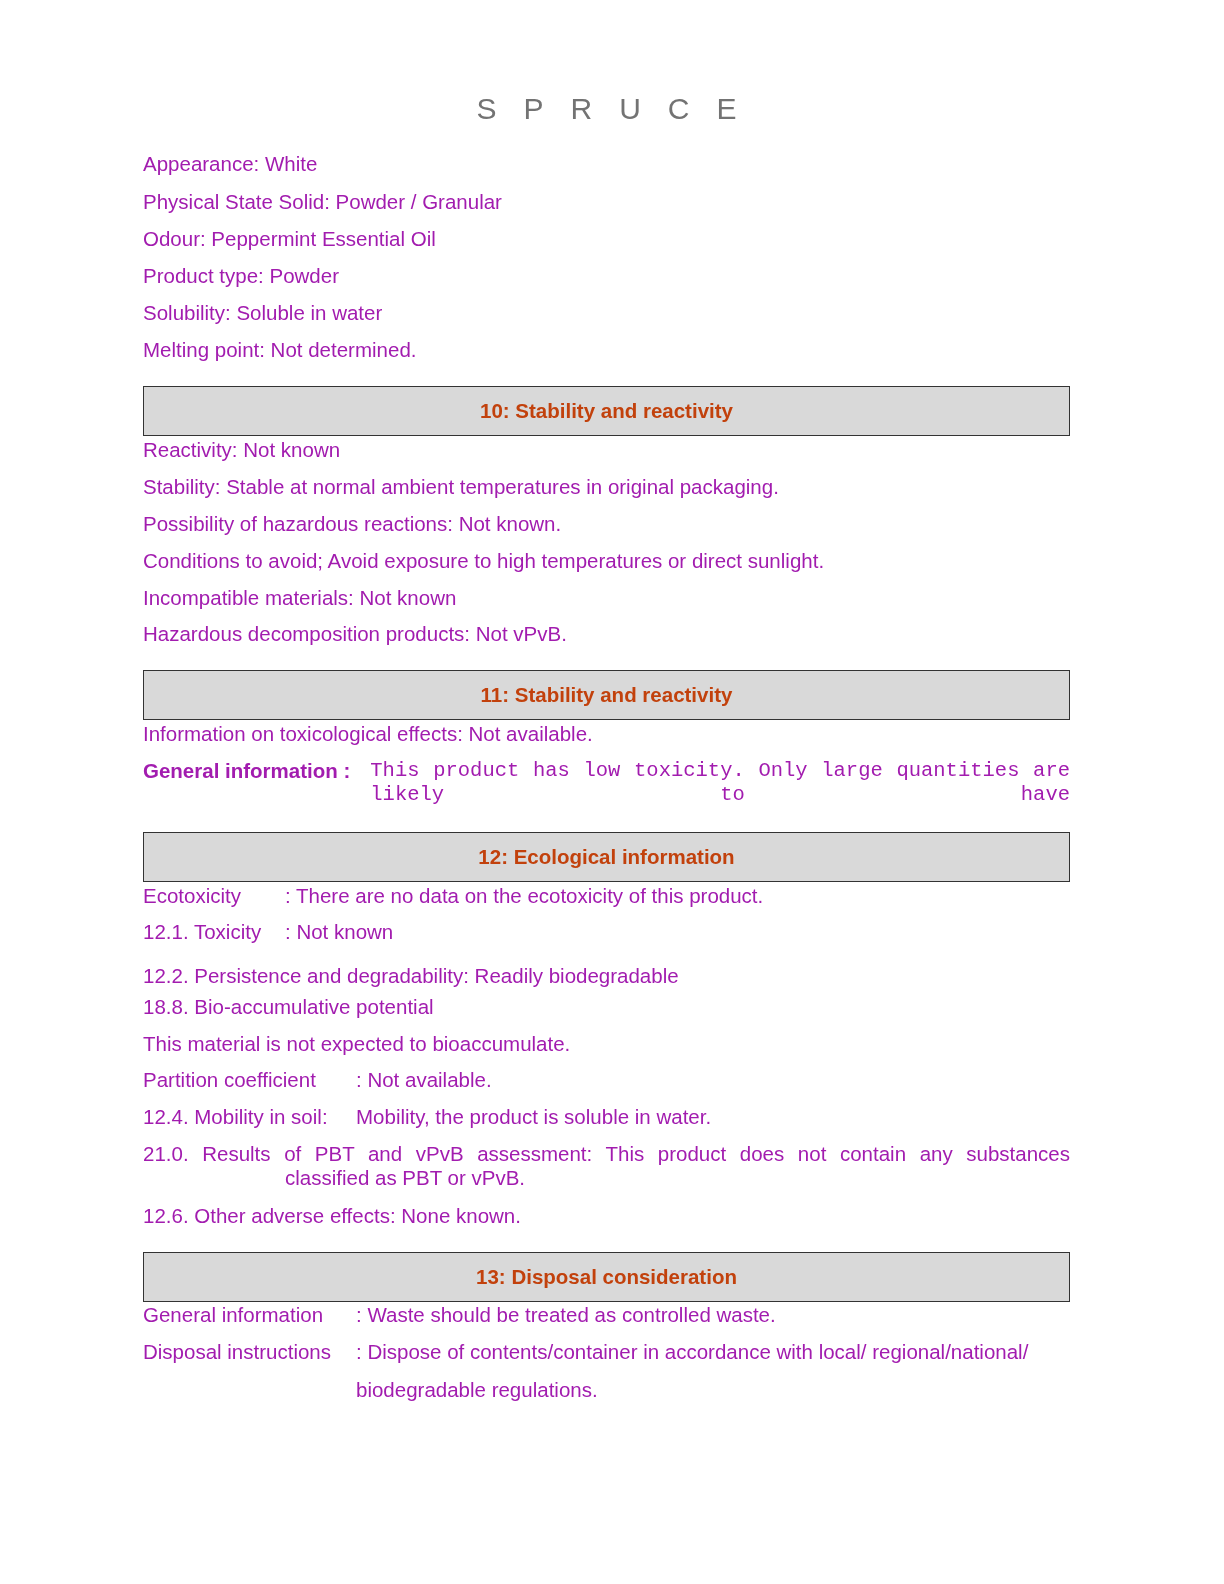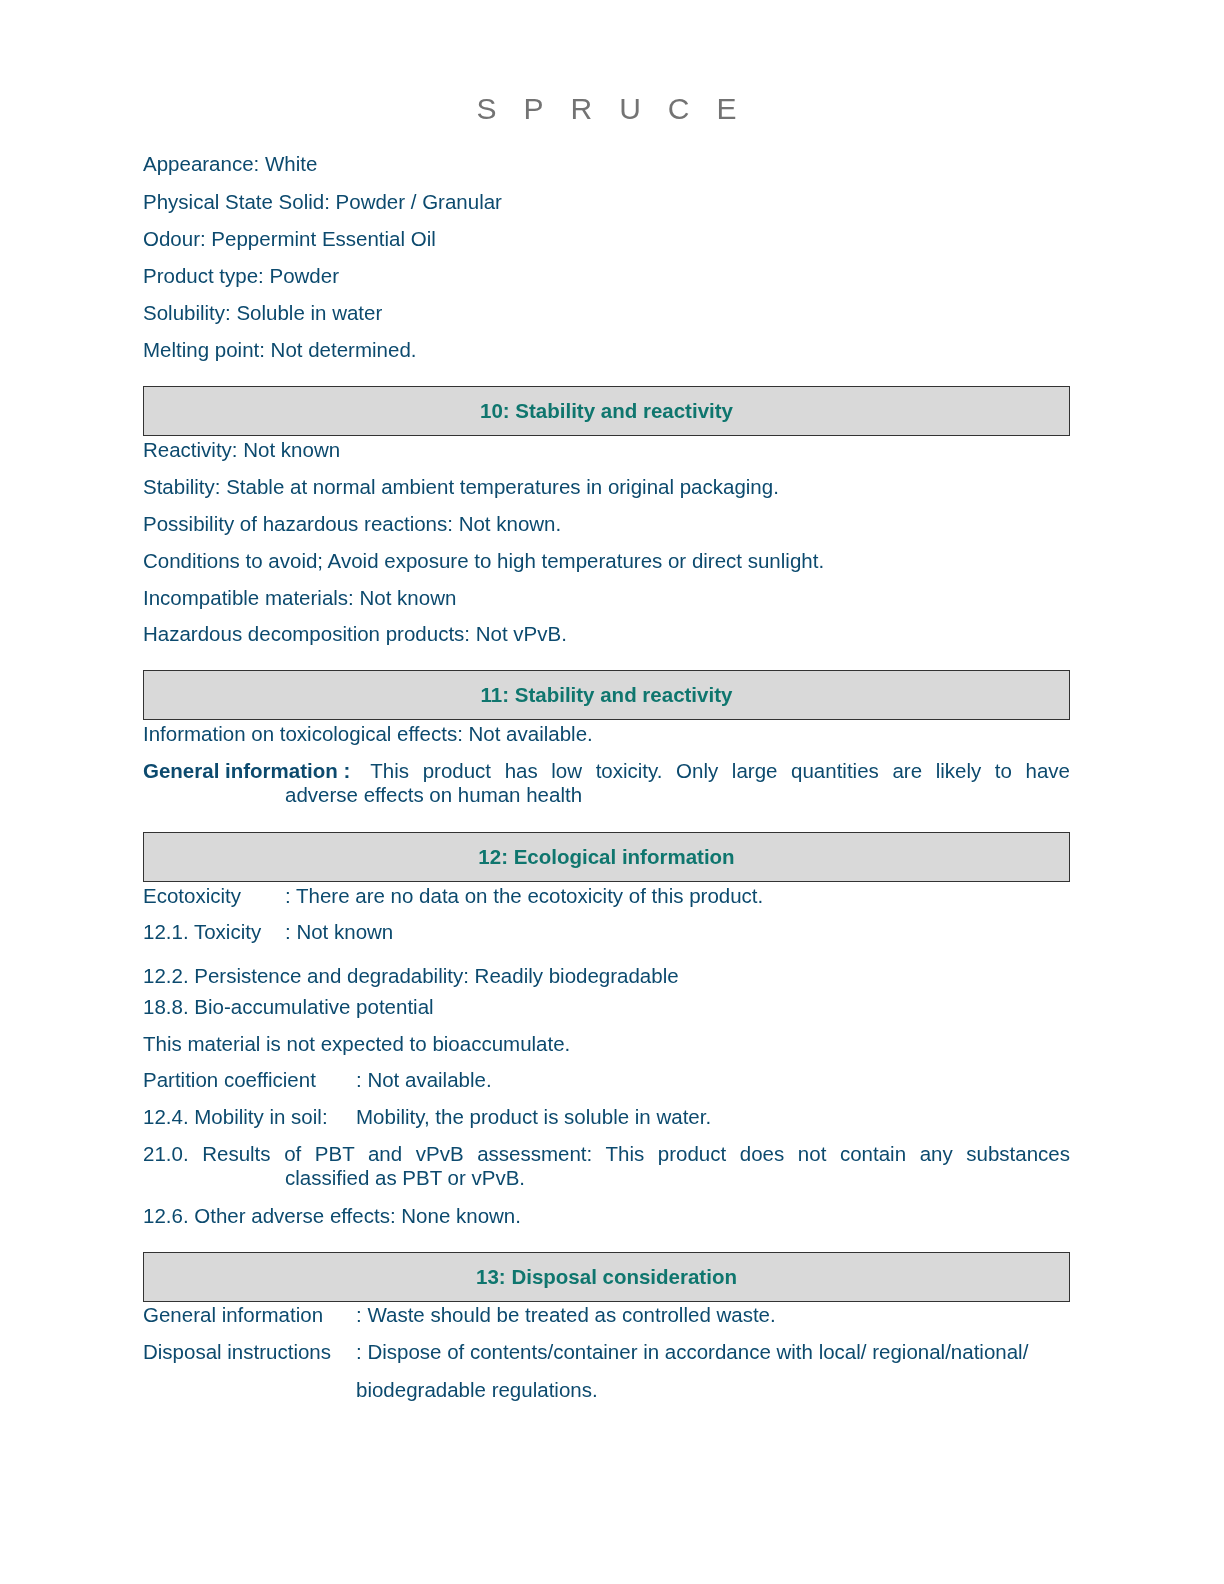--- a/index.html
+++ b/index.html
@@ -8,26 +8,26 @@
       font-family: "Liberation Sans", sans-serif; color: #111111;
     }
     .page { position: absolute; left: 143px; top: 0; width: 927px; }
     .logo {
       position: absolute; left: 0; top: 92px; width: 927px; text-align: center;
       font-family: "Liberation Sans", sans-serif; font-size: 30px; letter-spacing: 27px;
       font-weight: normal; color: #737373; padding-left: 27px; box-sizing: border-box;
     }
     .line {
       position: absolute; left: 0; font-size: 20.5px; line-height: 24px; white-space: nowrap;
-      color: #0c4a6e;
+      color: #a21caf;
     }
     .hdr {
       position: absolute; left: 0; width: 925px; height: 48px;
       background: #d9d9d9; border: 1px solid #333; box-sizing: content-box;
-      text-align: center; font-weight: bold; font-size: 20.5px; line-height: 48px; color: #0f766e;
+      text-align: center; font-weight: bold; font-size: 20.5px; line-height: 48px; color: #c2410c;
     }
     .lbl { display: inline-block; }
     .justify { width: 927px; white-space: normal; text-align: justify; text-align-last: auto; }
     .indent2 { padding-left: 142px; display: block; }
     b { font-weight: bold; }
   </style>
 </head>
 <body>
 
 <div class="page">
@@ -46,23 +46,22 @@
   <div class="line" style="top:512px">Possibility of hazardous reactions: Not known.</div>
   <div class="line" style="top:549px">Conditions to avoid; Avoid exposure to high temperatures or direct sunlight.</div>
   <div class="line" style="top:586px">Incompatible materials: Not known</div>
   <div class="line" style="top:622px">Hazardous decomposition products: Not vPvB.</div>
 
   <div class="hdr" style="top:670px">11: Stability and reactivity</div>
   <div class="line" style="top:722px">Information on toxicological effects: Not available.</div>
   <div class="line justify" style="top:759px">
     <span style="display:flex; justify-content:flex-start; width:927px;">
       <b>General information :</b>
-      <span style="flex:1; margin-left:20px; text-align:justify; text-align-last:justify;">This product has low toxicity. Only large quantities are likely to have</span>
+      <span style="flex:1; margin-left:20px; text-align:justify; text-align-last:justify;font-family:Liberation Mono, monospace;">This product has low toxicity. Only large quantities are likely to have</span>
     </span>
-    <span class="indent2">adverse effects on human health</span>
   </div>
 
   <div class="hdr" style="top:832px">12: Ecological information</div>
   <div class="line" style="top:884px">
     <span class="lbl" style="width:142px">Ecotoxicity</span><span>: There are no data on the ecotoxicity of this product.</span>
   </div>
   <div class="line" style="top:920px">
     <span class="lbl" style="width:142px">12.1. Toxicity</span><span>: Not known</span>
   </div>
   <div class="line" style="top:964px">12.2. Persistence and degradability: Readily biodegradable</div>

